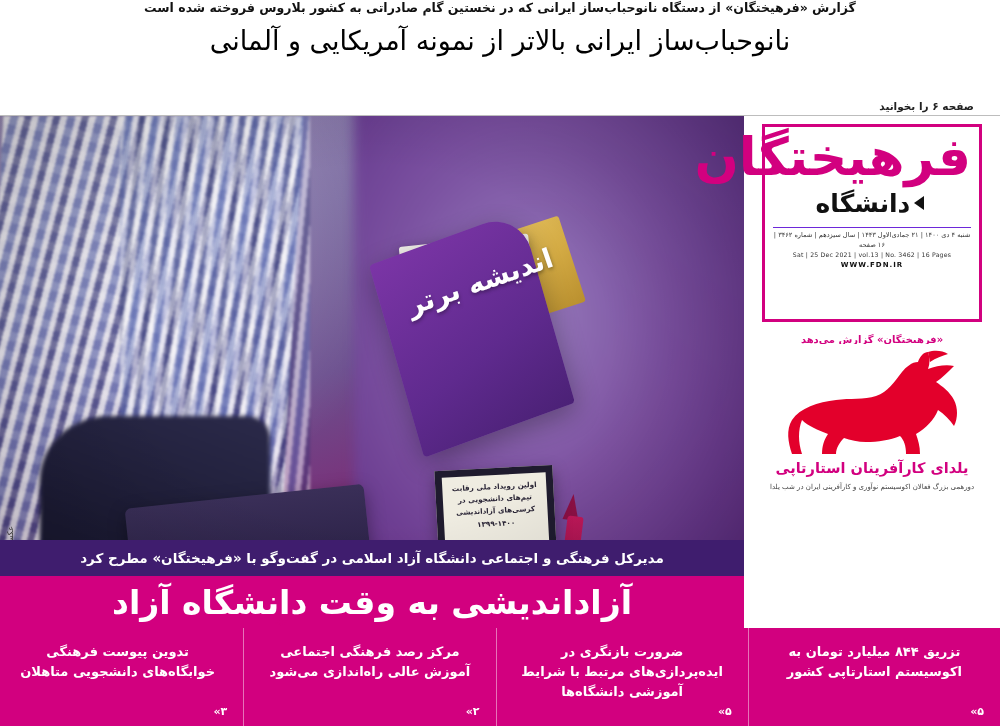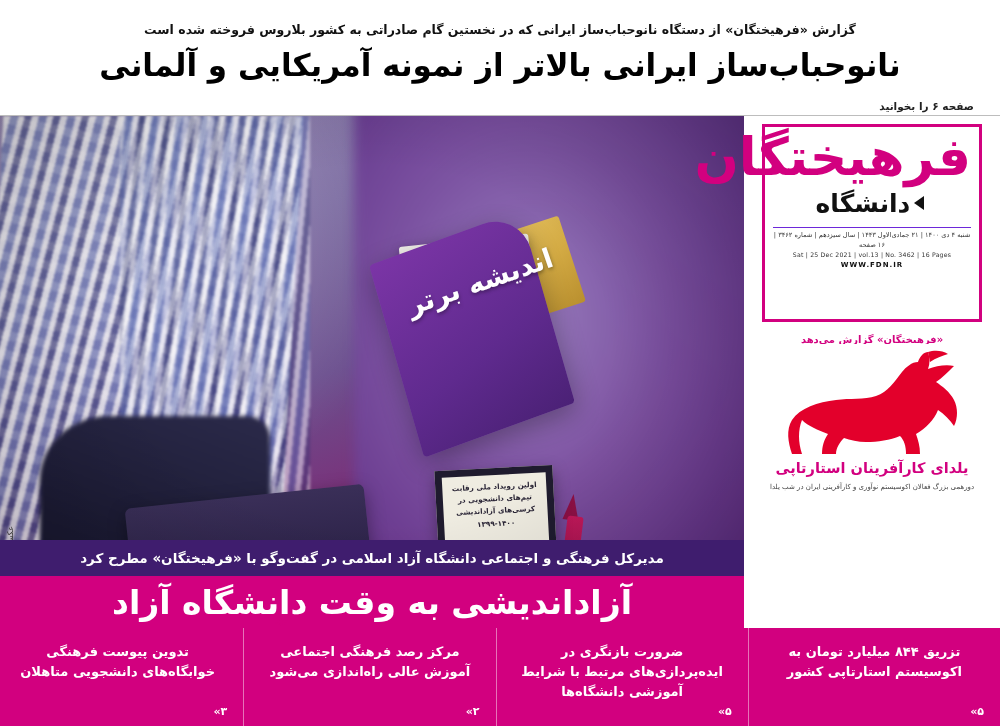--- a/index.html
+++ b/index.html
@@ -14,34 +14,33 @@
     position: relative;
     width: 1000px; height: 726px;
     background: #ffffff;
   }
 
   
   .top-band {
     position: absolute;
     top: 0; left: 0; width: 1000px; height: 116px;
     background: #ffffff;
-    padding-top: 22px;
   }
   .kicker {
     text-align: center;
     font-size: 12.5px;
     font-weight: bold;
     color: #111;
     letter-spacing: 0;
     line-height: 1.3;
   }
   .main-headline {
     text-align: center;
-    font-size: 31px;
-    font-weight: bold;
+    font-size: 27px;
+    font-weight: normal;
     color: #000;
     margin-top: 10px;
     line-height: 1.12;
     font-family: "DejaVu Sans", "Liberation Sans", sans-serif;
   }
   .page-ref-top {
     position: absolute;
     right: 26px;
     top: 100px;
     font-size: 10.5px;

